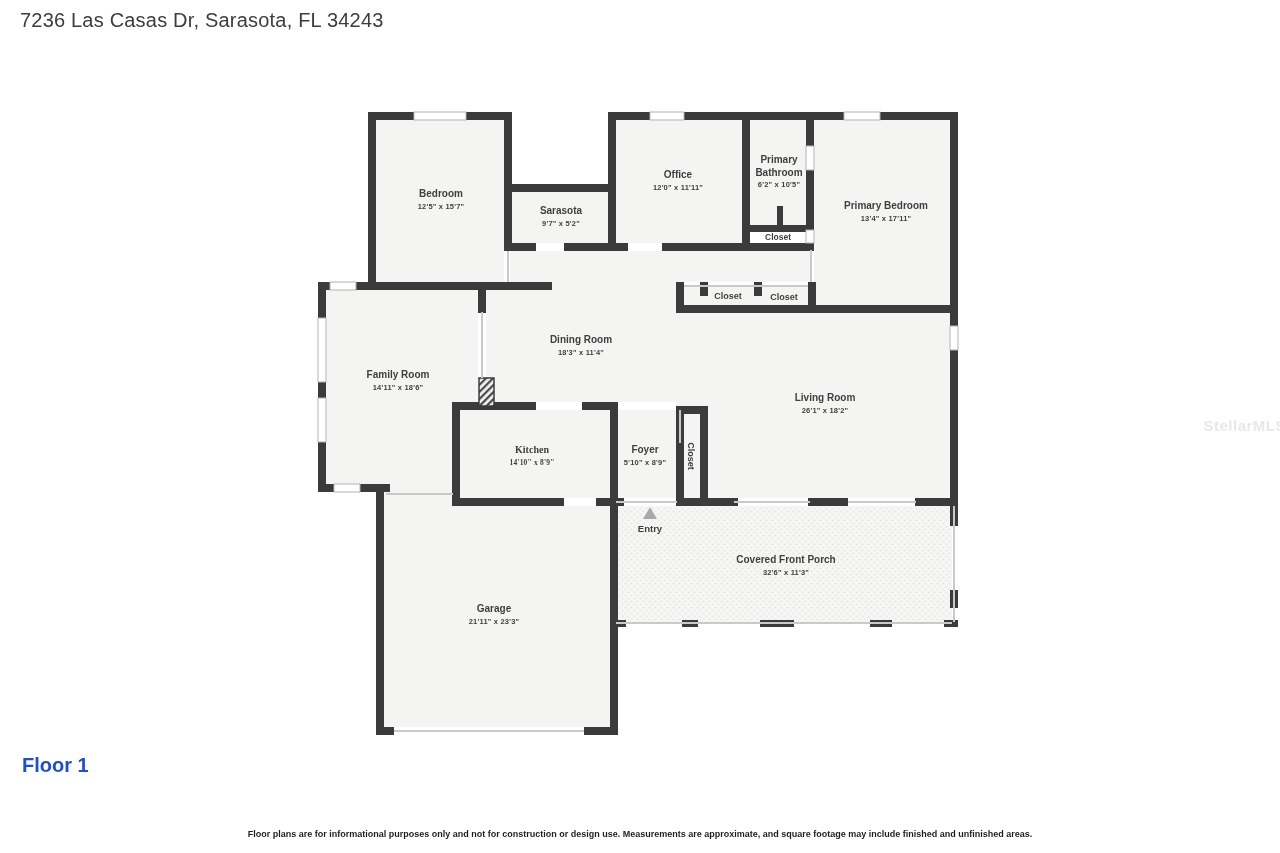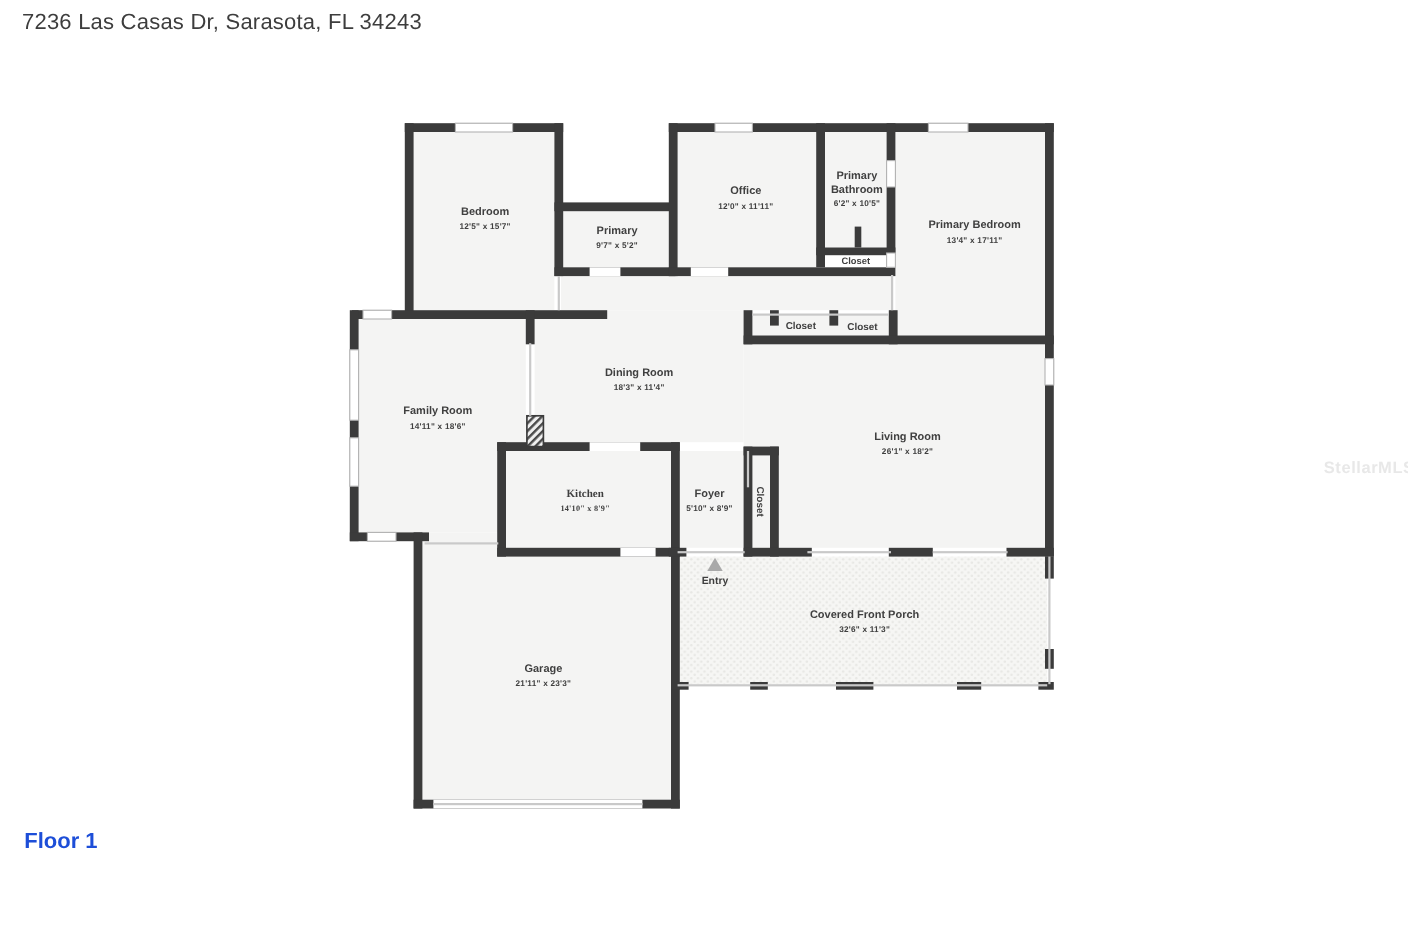--- a/index.html
+++ b/index.html
@@ -153,21 +153,21 @@
     </g>
 
     <polygon class="entry-tri" points="650,507 657,519 643,519"></polygon>
   </svg>
 
   <div class="lbl" style="left:441px;top:199px;">
     <div class="nm">Bedroom</div>
     <div class="dm">12'5" x 15'7"</div>
   </div>
   <div class="lbl" style="left:561px;top:216px;">
-    <div class="nm">Primary</div>
+    <div class="nm">Sarasota</div>
     <div class="dm">9'7" x 5'2"</div>
   </div>
   <div class="lbl" style="left:678px;top:180px;">
     <div class="nm">Office</div>
     <div class="dm">12'0" x 11'11"</div>
   </div>
   <div class="lbl narrow" style="left:779px;top:172px;text-align:center;">
     <div class="nm">Primary Bathroom</div>
     <div class="dm">6'2" x 10'5"</div>
   </div>
@@ -205,14 +205,15 @@
   </div>
 
   <div class="closet-lbl" style="left:778px;top:237px;font-size:8.5px;">Closet</div>
   <div class="closet-lbl" style="left:728px;top:296px;">Closet</div>
   <div class="closet-lbl" style="left:784px;top:297px;">Closet</div>
   <div class="closet-lbl vertical" style="left:691px;top:456px;">Closet</div>
   <div class="entry-lbl" style="left:650px;top:528px;">Entry</div>
 
   <div class="floor-label">Floor 1</div>
   <div class="watermark">StellarMLS</div>
+  <div class="disclaimer">Floor plans are for informational purposes only and not for construction or design use. Measurements are approximate, and square footage may include finished and unfinished areas.</div>
 
 </div>
 
 </body></html>

